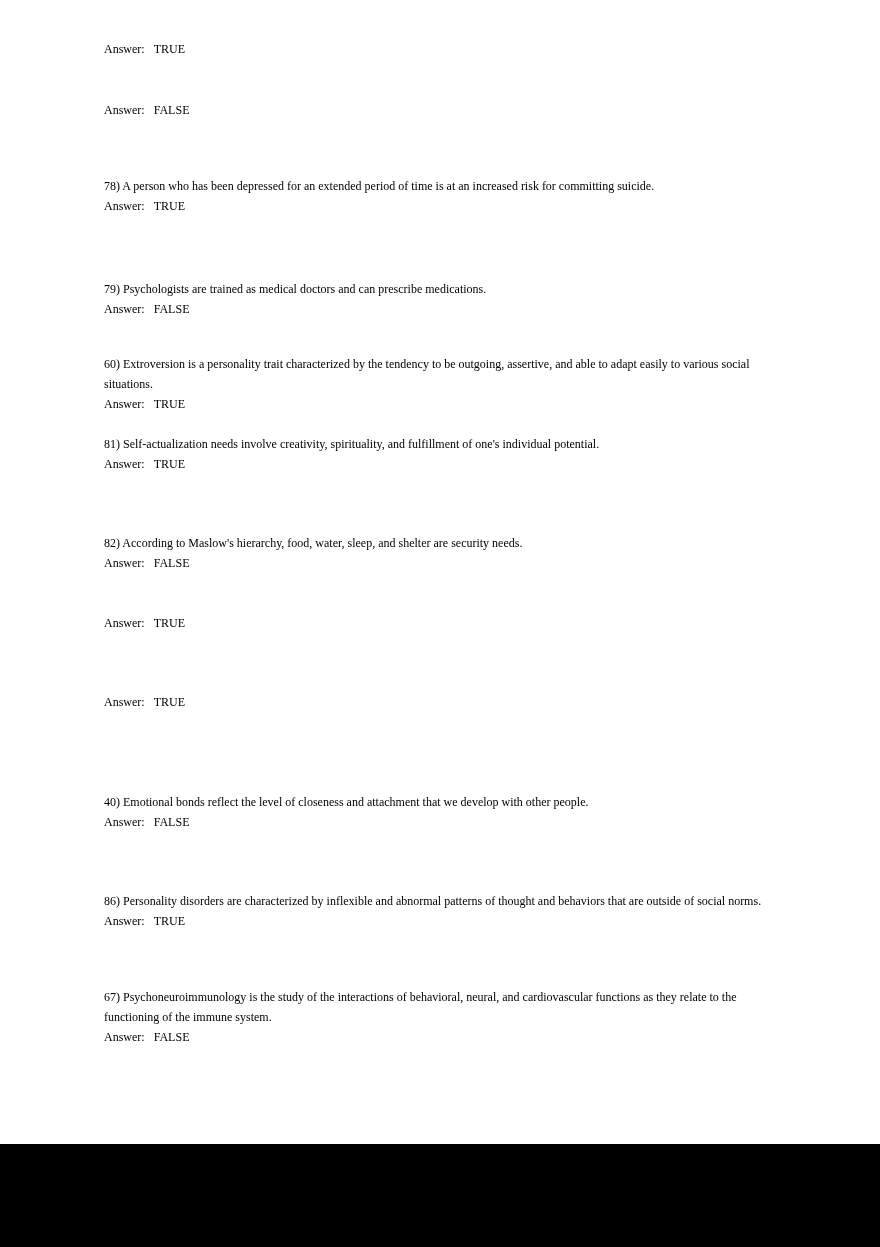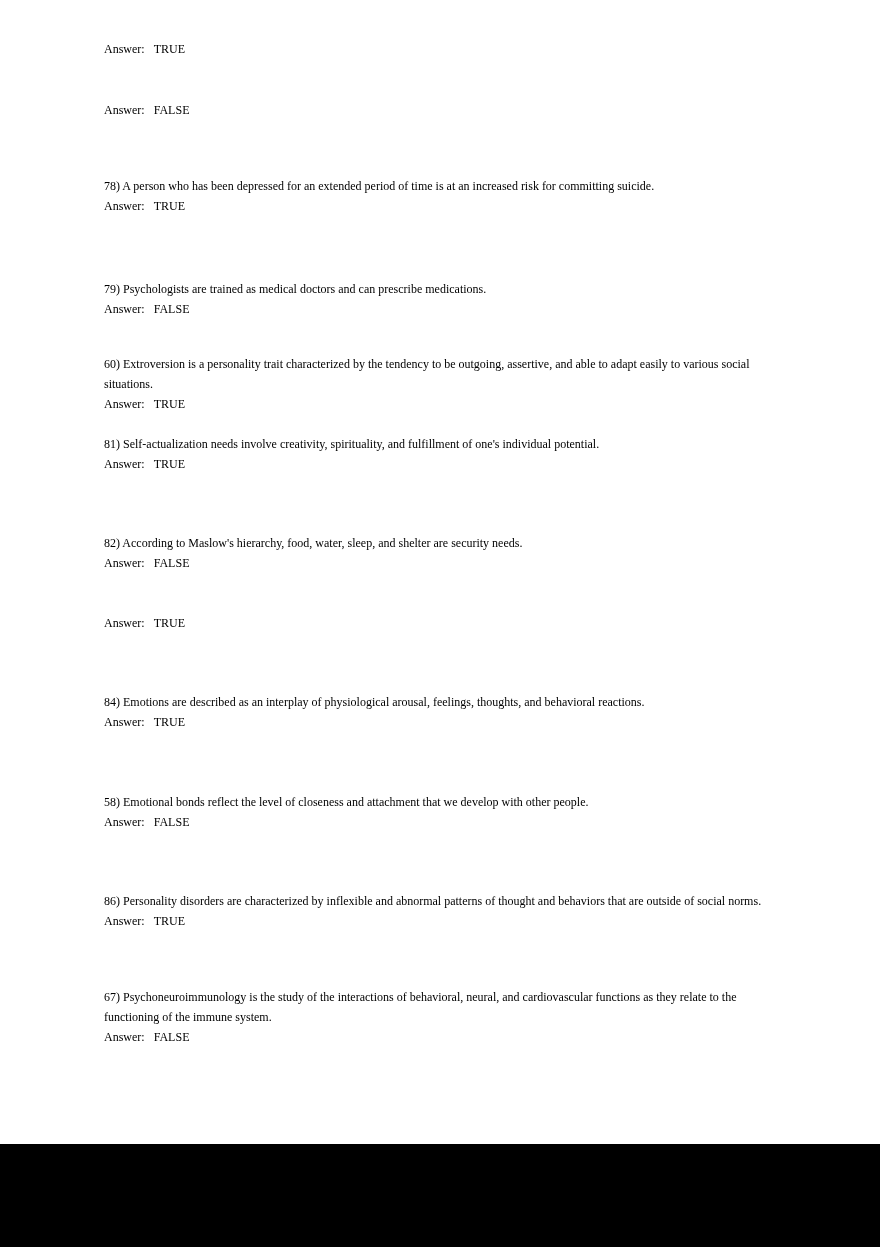--- a/index.html
+++ b/index.html
@@ -52,26 +52,25 @@
   <div class="block" style="top:534px">
     <span class="q line"><span>82)</span> <span>According to Maslow's hierarchy, food, water, sleep, and shelter are security needs.</span></span>
     <span class="line"><span>Answer:</span><span class="answer-sep"></span><span>FALSE</span></span>
   </div>
 
   <div class="block" style="top:614px">
     <span class="line"><span>Answer:</span><span class="answer-sep"></span><span>TRUE</span></span>
   </div>
 
   <div class="block" style="top:693px">
-    <span class="q line"><span>84)</span> <span>Emotions are described as an interplay of physiological arousal, feelings, thoughts, and behavioral reactions.</span></span>
     <span class="line"><span>Answer:</span><span class="answer-sep"></span><span>TRUE</span></span>
   </div>
 
   <div class="block" style="top:793px">
-    <span class="q line"><span>58)</span> <span>Emotional bonds reflect the level of closeness and attachment that we develop with other people.</span></span>
+    <span class="q line"><span>40)</span> <span>Emotional bonds reflect the level of closeness and attachment that we develop with other people.</span></span>
     <span class="line"><span>Answer:</span><span class="answer-sep"></span><span>FALSE</span></span>
   </div>
 
   <div class="block" style="top:892px">
     <span class="q line"><span>86)</span> <span>Personality disorders are characterized by inflexible and abnormal patterns of thought and behaviors that are outside of social norms.</span></span>
     <span class="line"><span>Answer:</span><span class="answer-sep"></span><span>TRUE</span></span>
   </div>
 
   <div class="block" style="top:988px">
     <span class="q line"><span>67)</span> <span>Psychoneuroimmunology is the study of the interactions of behavioral, neural, and cardiovascular functions as they relate to the functioning of the immune system.</span></span>

